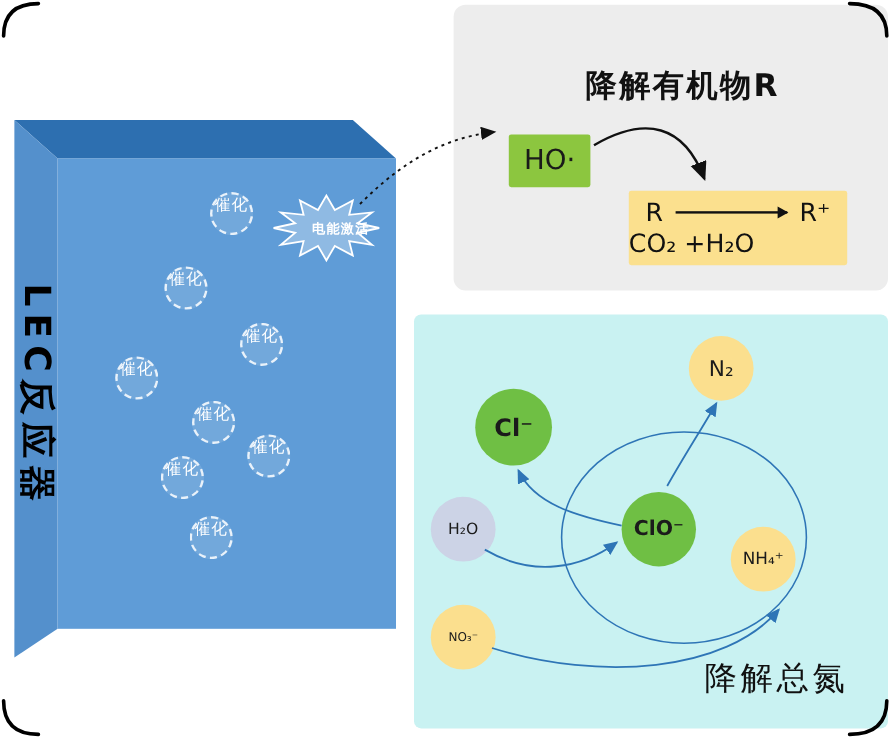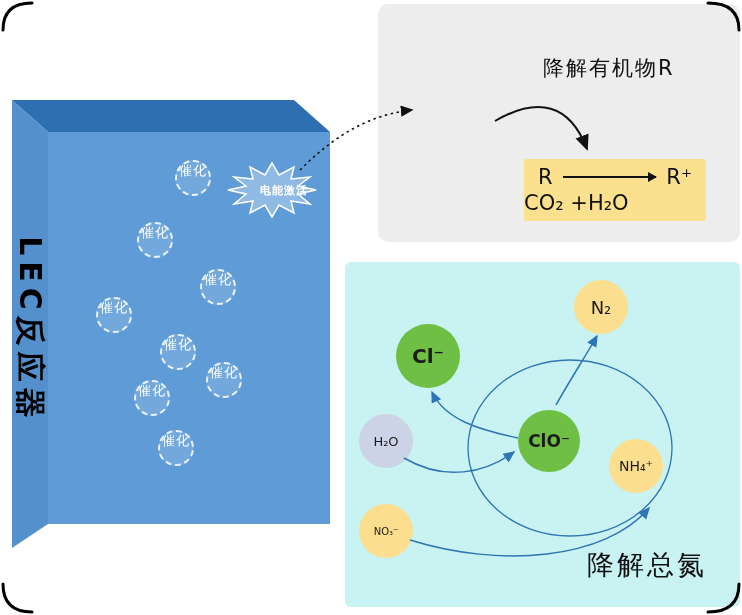--- a/index.html
+++ b/index.html
@@ -34,22 +34,22 @@
     position:absolute;left:238px;top:183px;width:70px;text-align:right;
     color:#fff;font-size:11px;font-weight:700;letter-spacing:1px;z-index:6;
   }
 
   
   .panel-gray{
     position:absolute;left:378px;top:4px;width:362px;height:238px;
     background:#ededed;border-radius:10px;z-index:0;
   }
   .organic-title{
-    position:absolute;left:543px;top:54px;font-size:21px;color:#111;
-    letter-spacing:2px;z-index:3;font-weight:400;
+    position:absolute;left:488px;top:54px;font-size:26px;color:#111;
+    letter-spacing:2px;z-index:3;font-weight:700;
   }
   .ho-box{
     position:absolute;left:424px;top:112px;width:68px;height:44px;
     background:#8cc63f;display:flex;align-items:center;justify-content:center;
     font-size:23px;color:#1a1a1a;z-index:3;border-radius:2px;
   }
   .yellow-box{
     position:absolute;left:524px;top:159px;width:182px;height:62px;
     background:#fbe08e;border-radius:2px;z-index:3;
     display:flex;flex-direction:column;justify-content:center;gap:2px;
@@ -121,20 +121,23 @@
   <div class="catalyst c7">
       <span>催化</span>
     </div>
   <div class="catalyst c8">
       <span>催化</span>
     </div>
 
   <div class="burst-label">电能激活</div>
 
   <div class="organic-title">降解有机物R</div>
+  <div class="ho-box">
+    <span>HO·</span>
+  </div>
   <div class="yellow-box">
     <div class="rxn-line">
       <span>R</span>
       <span class="rxn-arrow"></span>
       <span>R⁺</span>
     </div>
     <div class="byproducts">CO₂ +H₂O</div>
   </div>
 
   <div class="nitrogen-title">降解总氮</div>

